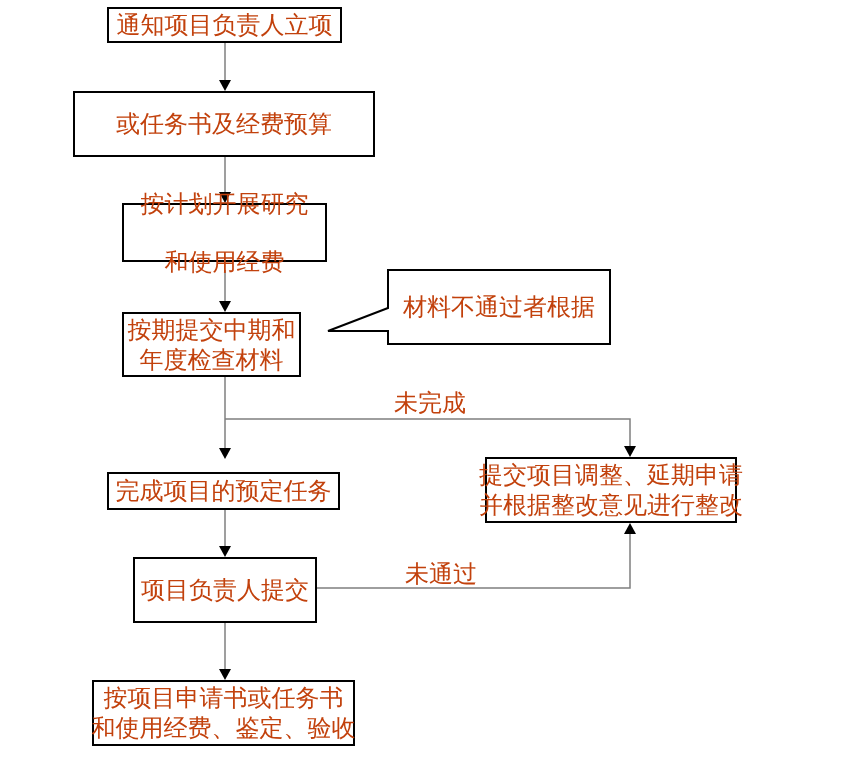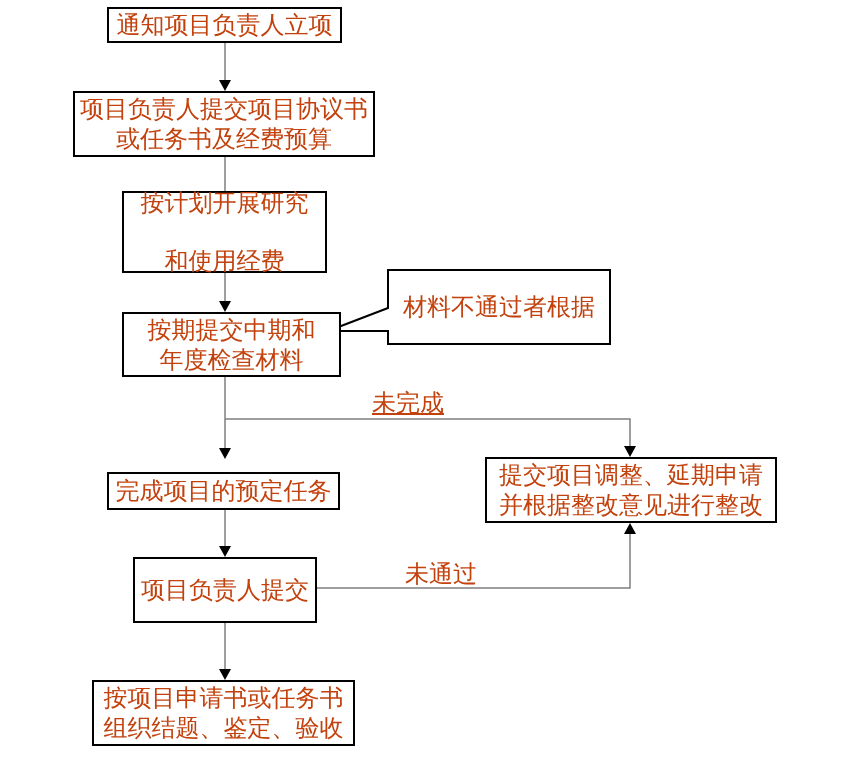--- a/index.html
+++ b/index.html
@@ -101,53 +101,52 @@
 
     <line class="connector" x1="225" y1="623" x2="225" y2="670"></line>
     <polygon class="arrowhead" points="219,669 231,669 225,680"></polygon>
   </svg>
 
   <div class="node" style="left:107px; top:7px; width:235px; height:36px;">
     <div>通知项目负责人立项</div>
   </div>
 
   <div class="node" style="left:73px; top:91px; width:302px; height:66px;">
-    <div>项目负责人提交项目协议书</div>
     <div>或任务书及经费预算</div>
   </div>
 
-  <div class="node" style="left:122px; top:191px; width:205px; height:82px;gap:28px;">
+  <div class="node" style="left:122px; top:203px; width:205px; height:59px;gap:28px;">
     <div>按计划开展研究</div>
     <div>和使用经费</div>
   </div>
 
-  <div class="node" style="left:122px; top:312px; width:219px; height:65px;">
+  <div class="node" style="left:122px; top:312px; width:179px; height:65px;">
     <div>按期提交中期和</div>
     <div>年度检查材料</div>
   </div>
 
   <div class="callout-text" style="left:388px; top:270px; width:222px; height:74px;">
     <div>材料不通过者根据</div>
   </div>
 
   <div class="node" style="left:107px; top:472px; width:233px; height:38px;">
     <div>完成项目的预定任务</div>
   </div>
 
-  <div class="node" style="left:485px; top:457px; width:292px; height:66px;">
+  <div class="node" style="left:485px; top:457px; width:252px; height:66px;">
     <div>提交项目调整、延期申请</div>
     <div>并根据整改意见进行整改</div>
   </div>
 
   <div class="node" style="left:133px; top:557px; width:184px; height:66px;">
     <div>项目负责人提交</div>
   </div>
 
   <div class="node" style="left:92px; top:680px; width:263px; height:66px;">
     <div>按项目申请书或任务书</div>
-    <div>组织结题、鉴定、验收</div>
+    <div>和使用经费、鉴定、验收</div>
   </div>
 
-  <div class="edge-label" style="left:372px; top:390px;text-decoration:underline;">未完成</div>
+  <div class="edge-label" style="left:394px; top:390px;">未完成</div>
 
   <div class="edge-label" style="left:405px; top:561px;">未通过</div>
 
 </div>
 
 </body></html>

